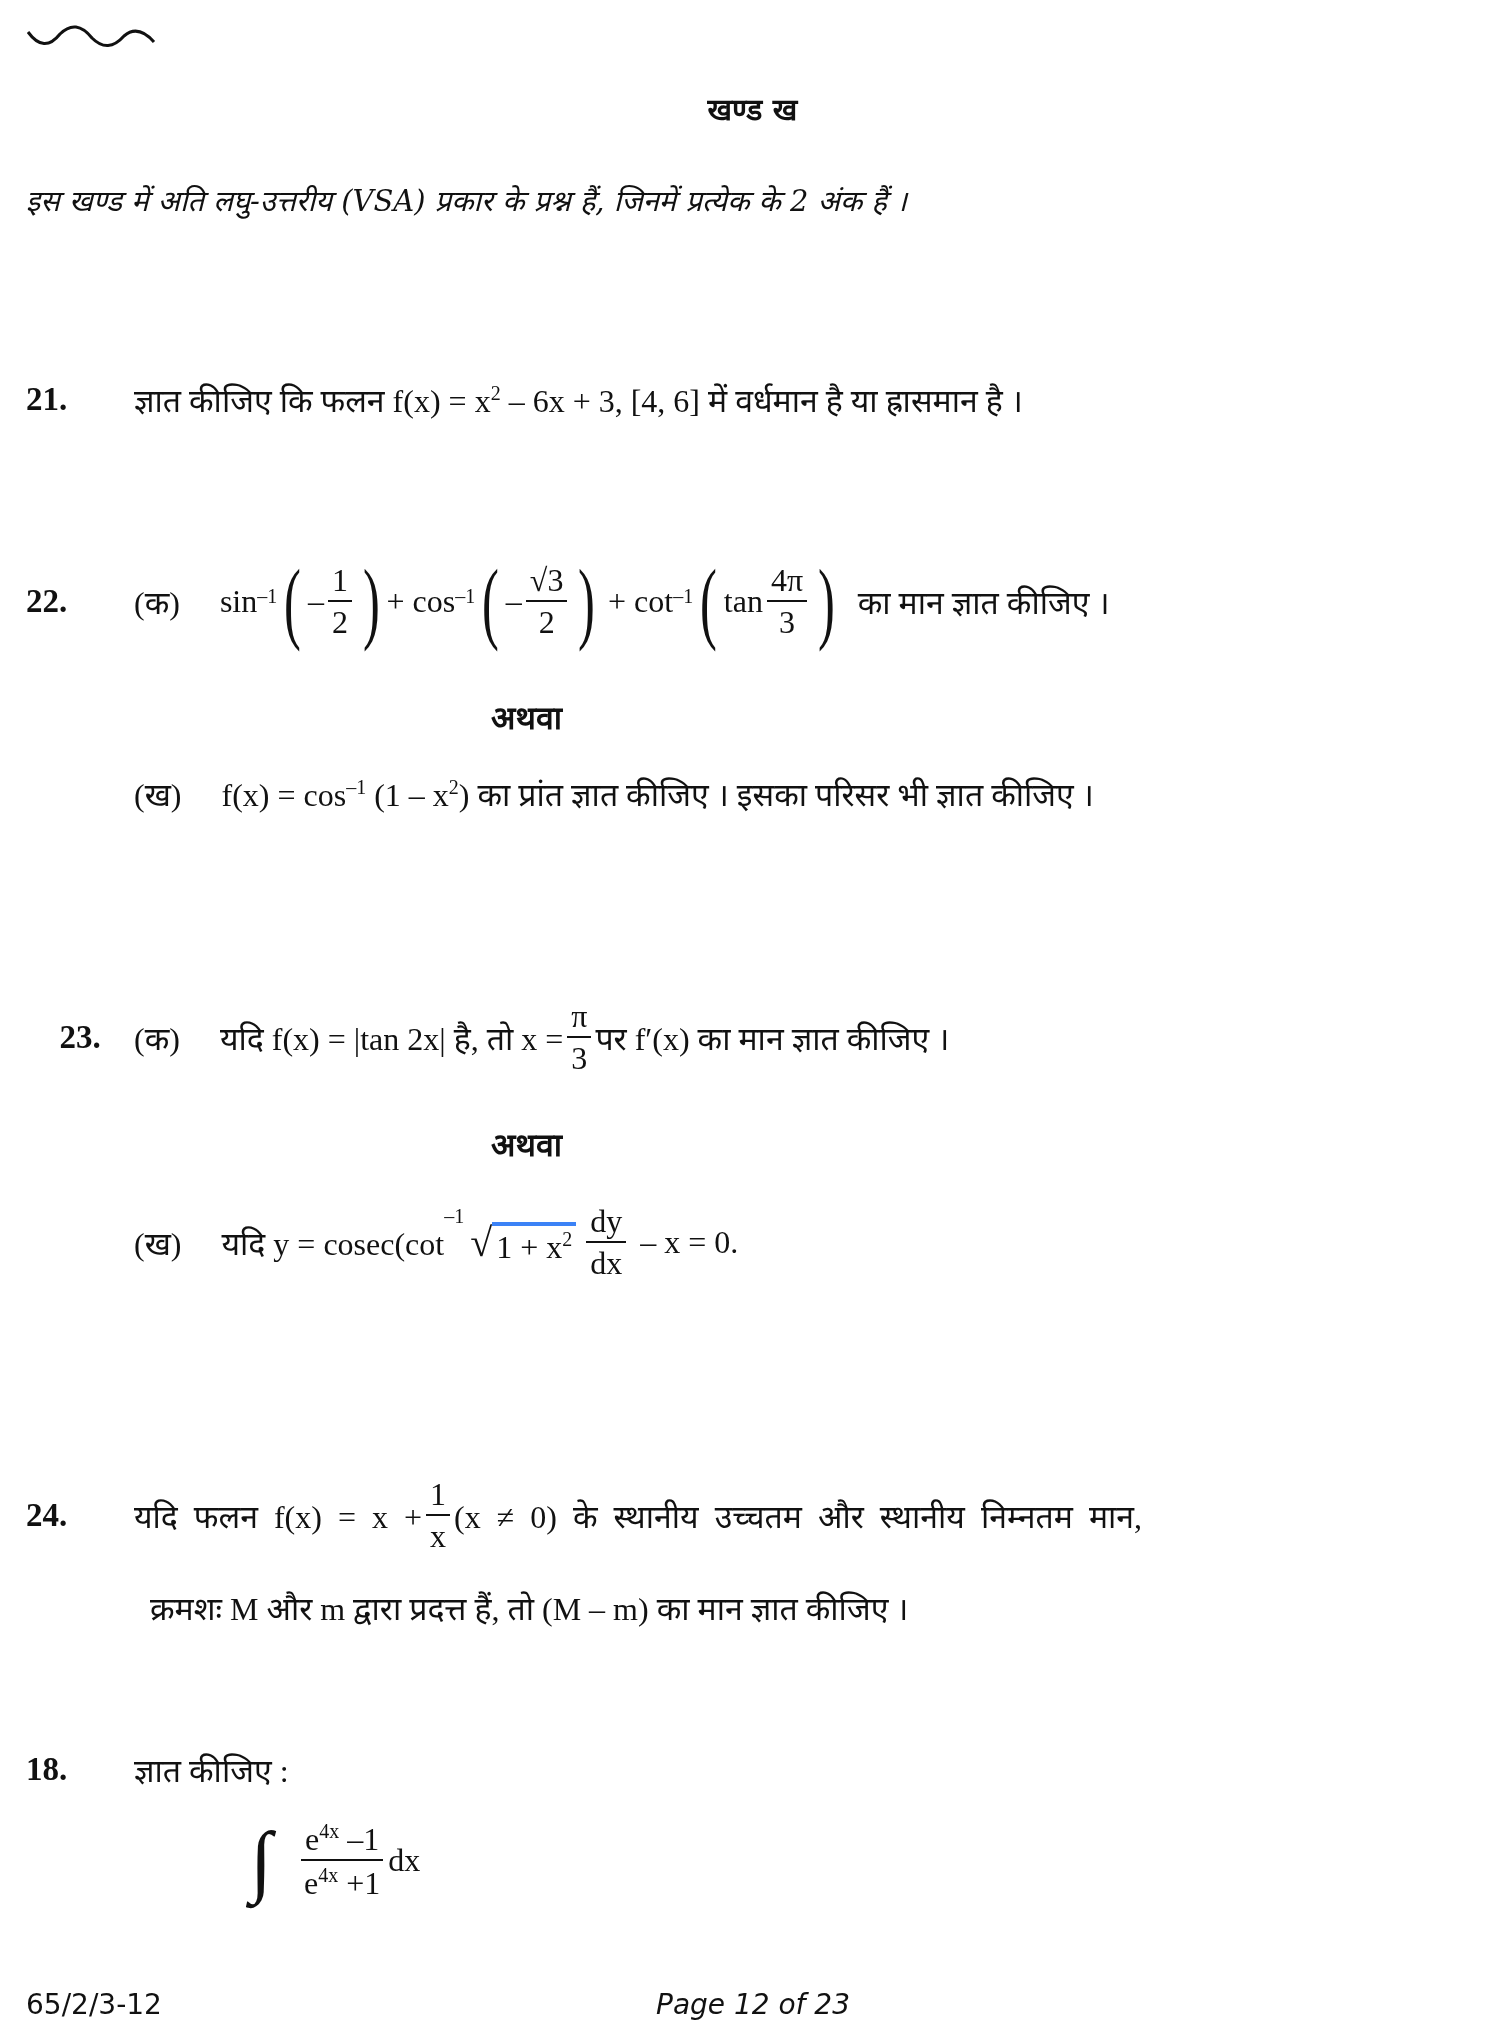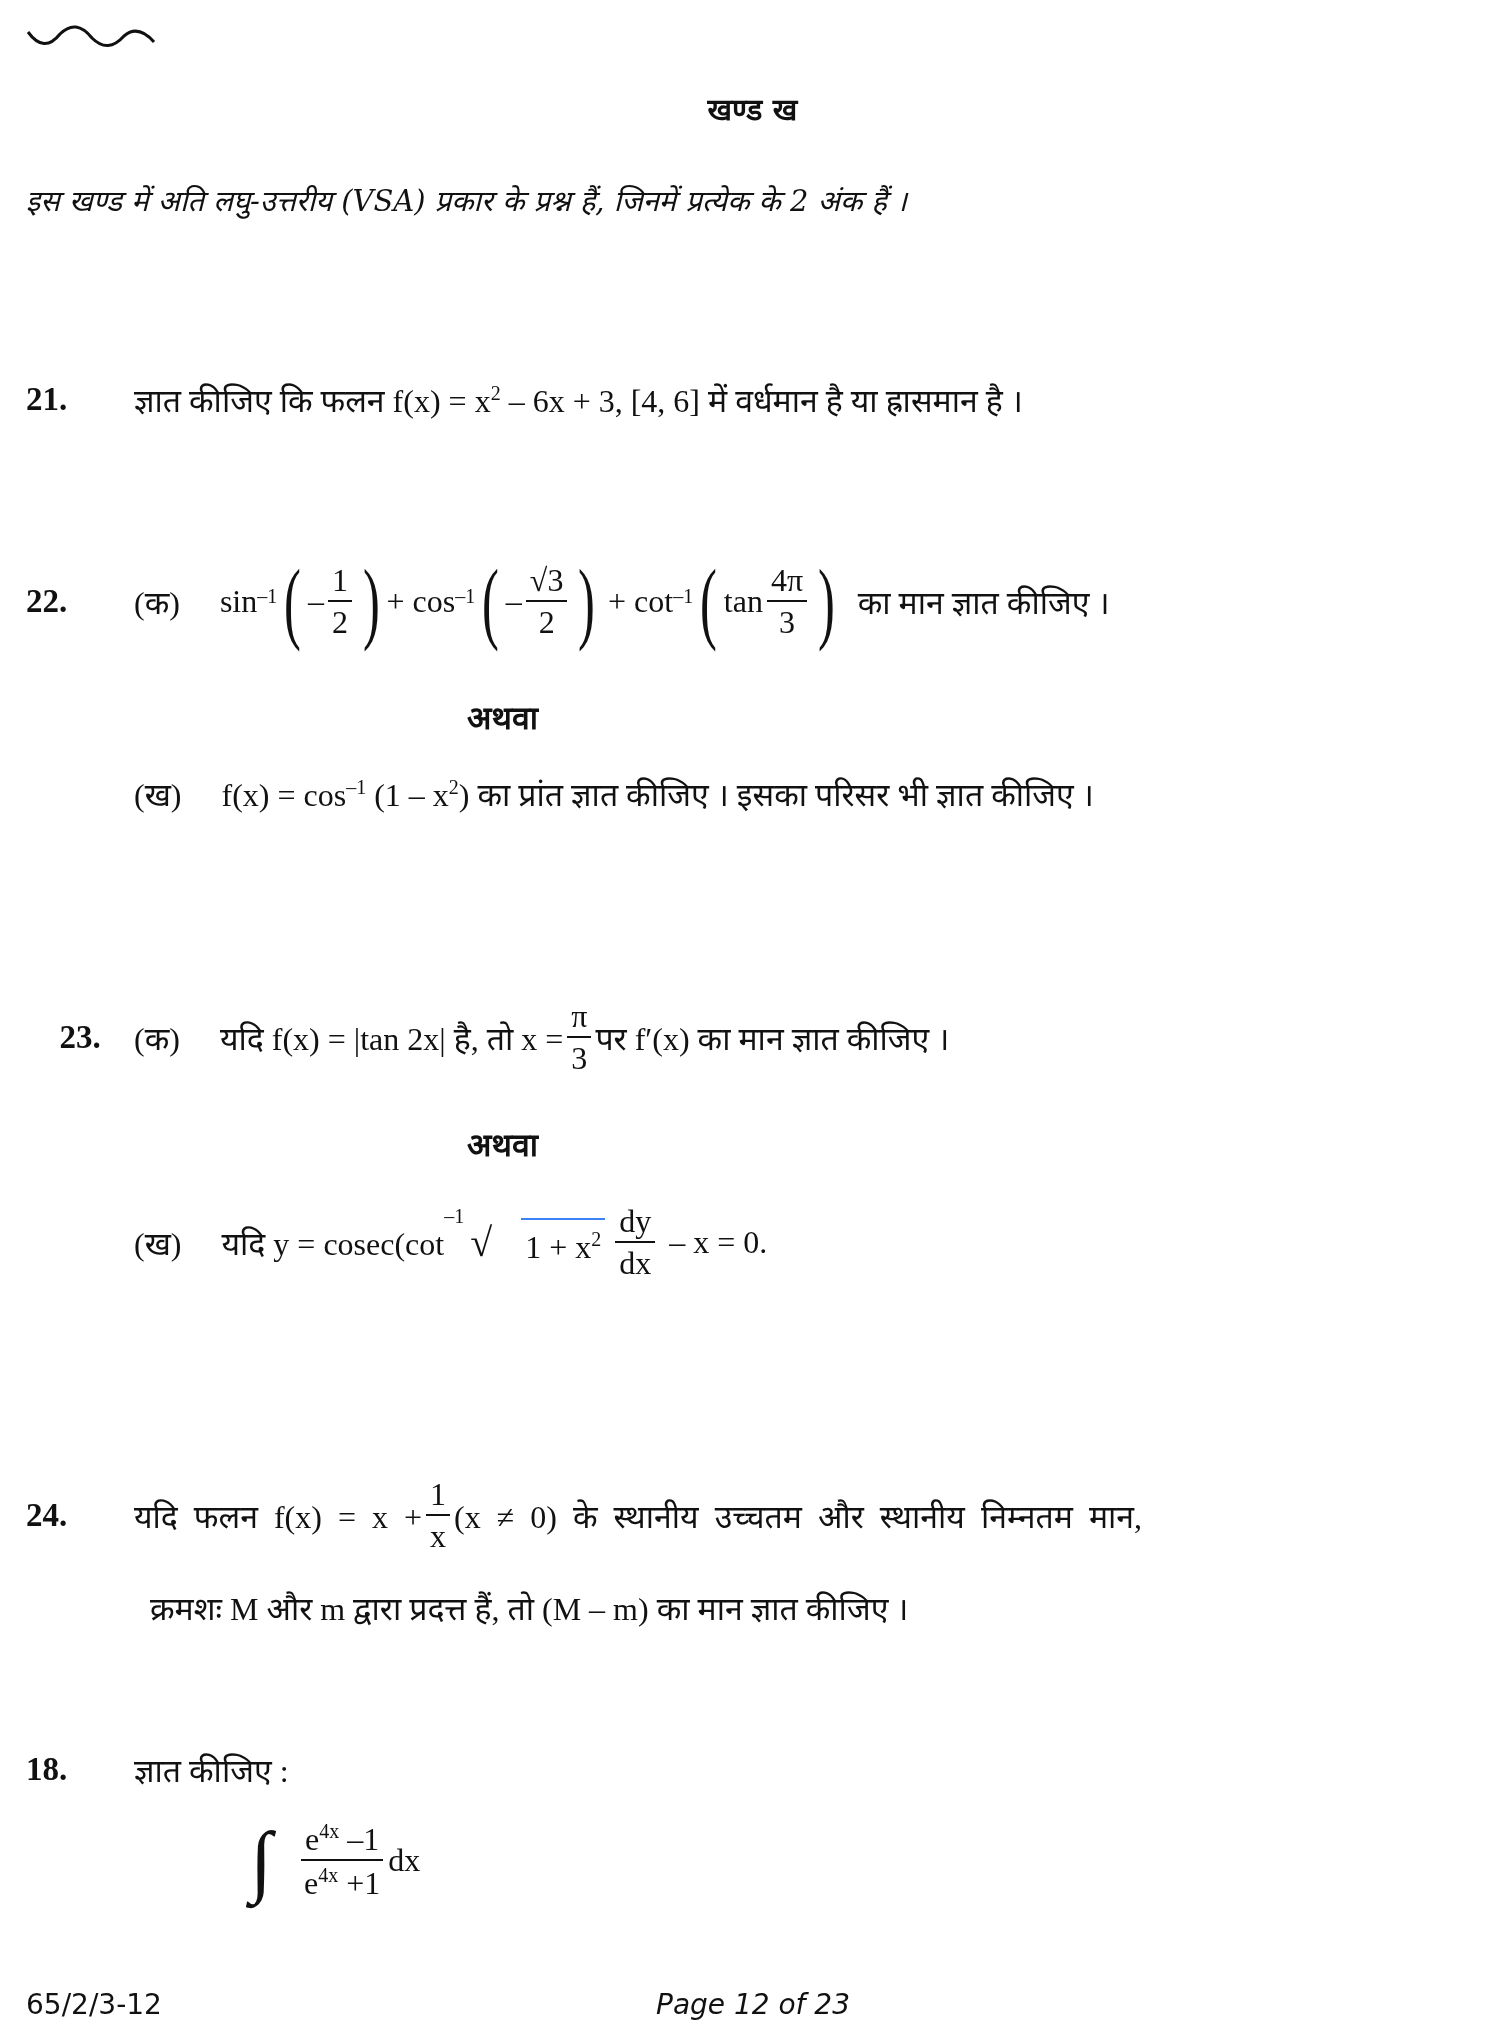--- a/index.html
+++ b/index.html
@@ -10,23 +10,23 @@
   .heading { left: 0; width: 1505px; top: 88px; text-align: center; font-size: 30px; font-weight: bold; }
   .intro { left: 26px; top: 180px; font-size: 29px; font-style: italic; white-space: nowrap; }
   .qnum { font-family: "Liberation Serif", serif; font-weight: bold; font-size: 33px; }
   .line { font-family: "Liberation Serif", "DejaVu Serif", serif; font-size: 32px; white-space: nowrap; display: flex; align-items: center; }
   .sub { font-size: 32px; margin-right: 40px; }
   .frac { display: inline-flex; flex-direction: column; align-items: center; vertical-align: middle; margin: 0 4px; line-height: 1; }
   .frac .num { padding: 0 4px 4px; border-bottom: 2px solid #111; }
   .frac .den { padding: 4px 4px 0; }
   .bigparen { font-size: 92px; font-weight: 200; transform: scaleX(0.55); display: inline-block; line-height: 1; }
   sup { font-size: 20px; }
-  .orword { font-size: 32px; font-weight: bold; }
+  .orword { font-size: 32px; font-weight: bold; margin-left: 24px; }
   .sqrt { display: inline-flex; align-items: flex-end; margin: 0 6px; }
-  .sqrt .rad { border-top: 2px solid #3b82f6; padding: 8px 4px 0; margin-left: 29px; }
+  .sqrt .rad { border-top: 4px solid #3b82f6; padding: 2px 4px 0; }
   .integral { font-size: 80px; line-height: 1; margin-right: 24px; font-weight: 200; }
   .footer { font-family: "DejaVu Sans", sans-serif; font-size: 28px; top: 1988px; }
 </style>
 </head>
 <body>
 
 <svg class="abs wave" viewBox="0 0 130 30">
   <path d="M2 8 Q 18 30 34 10 Q 50 -6 66 14 Q 82 30 98 12 Q 112 0 128 18" fill="none" stroke="#111" stroke-width="3"></path>
 </svg>
 

